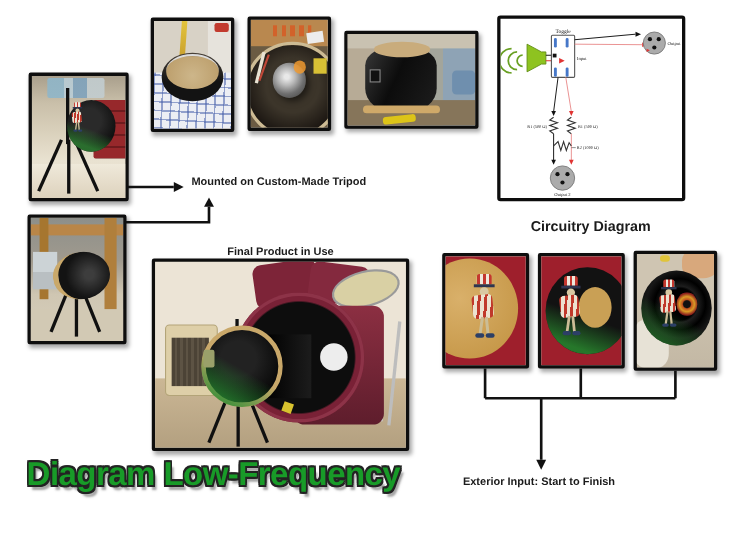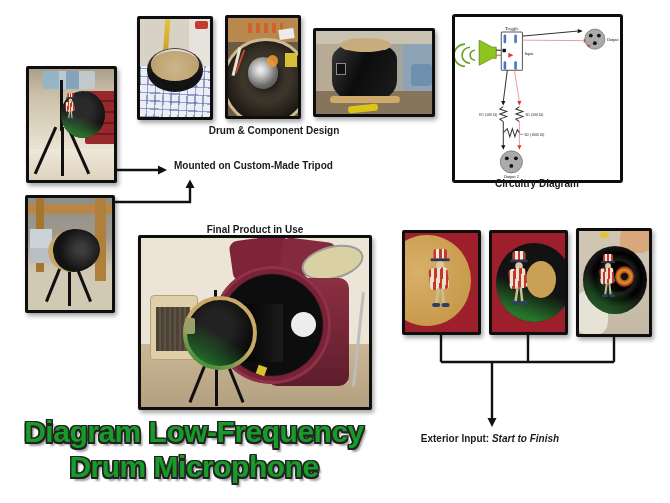--- a/index.html
+++ b/index.html
@@ -266,26 +266,24 @@
       <path d="M114 202 H190 V188"></path>
       <path d="M441 335 V362 M528 335 V362 M614 337 V362 M441 362 H614 M492 362 V418"></path>
     </g>
     <g fill="#111">
       <polygon points="158,165.5 158,174.5 167,170"></polygon>
       <polygon points="185.5,188 194.5,188 190,179.5"></polygon>
       <polygon points="487.5,418 496.5,418 492,427"></polygon>
     </g>
   </svg>
 
-  <div class="cap center" style="left:164px;top:125px;width:220px;">Drum &amp; Component Design</div>
   <div class="cap" style="left:174px;top:160px;">Mounted on Custom-Made Tripod</div>
   <div class="cap center" style="left:155px;top:224px;width:200px;">Final Product in Use</div>
-  <div class="cap center" style="left:437px;top:178px;width:200px;font-size:10px;">Circuitry Diagram</div>
+  <div class="cap center" style="left:437px;top:198px;width:200px;font-size:13px;">Circuitry Diagram</div>
   <div class="cap center" style="left:390px;top:433px;width:200px;">
-    <span>Exterior Input: </span><span style="font-style:italic;">Start to Finish</span>
+    <span>Exterior Input: </span><span style="">Start to Finish</span>
   </div>
 
   <div class="title">
     <div>Diagram Low-Frequency</div>
-    <div>Drum Microphone</div>
   </div>
 
 </div>
 
 </body></html>

